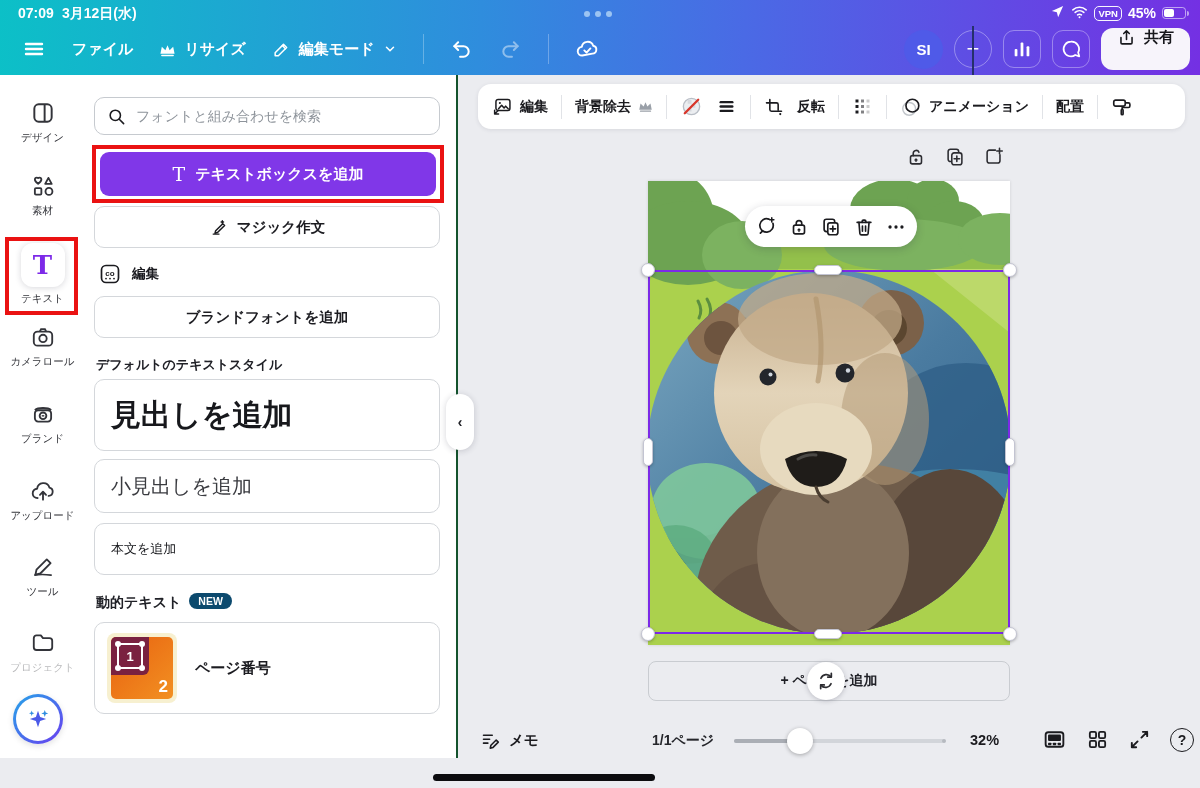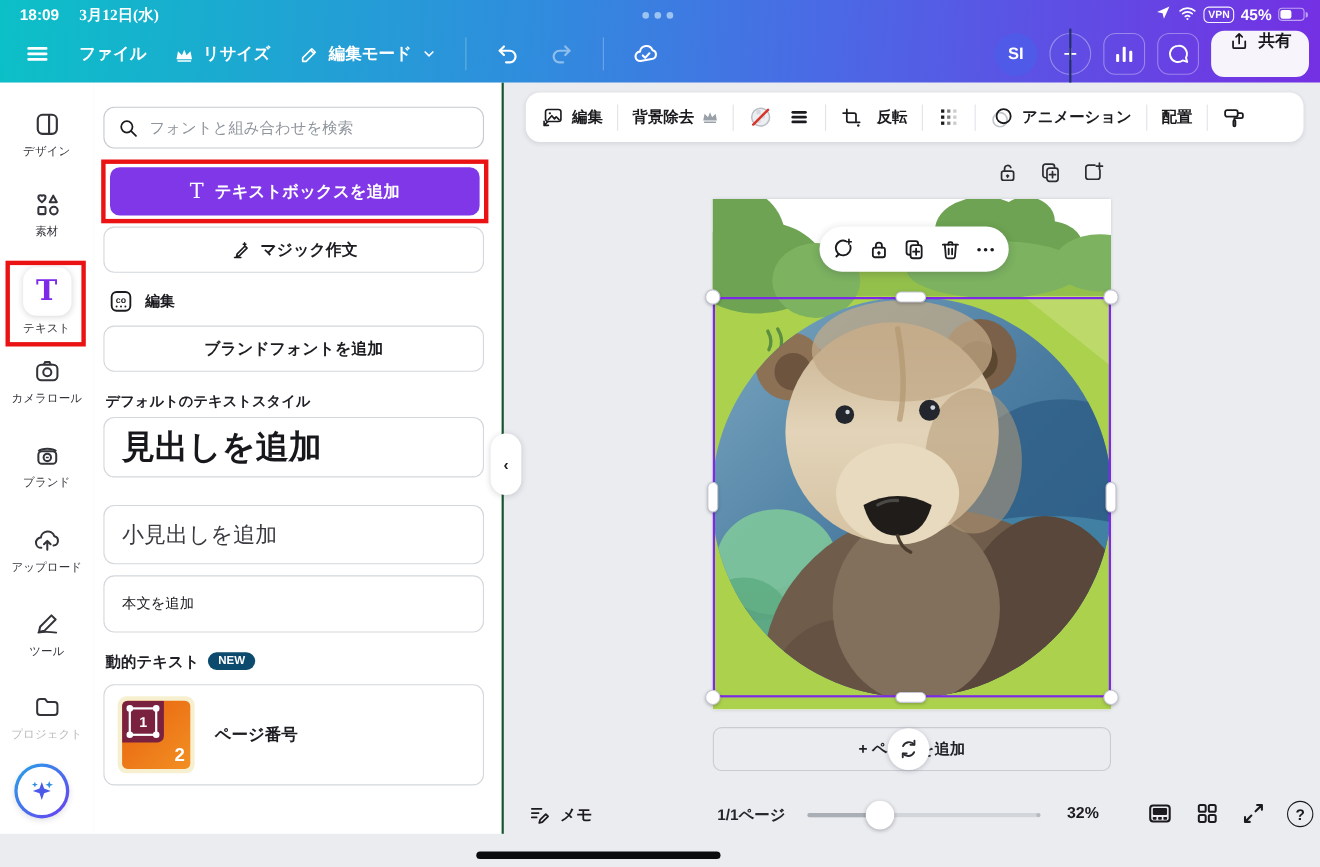--- a/index.html
+++ b/index.html
@@ -5,21 +5,21 @@
   * { margin:0; padding:0; box-sizing:border-box; }
   html,body { width:1200px; height:788px; overflow:hidden; }
   body { font-family:"Liberation Sans","DejaVu Sans",sans-serif; background:#ebecf0; }
   .app { position:relative; width:1200px; height:788px; background:#ebecf0; overflow:hidden; }
 
   
   .topbar { position:absolute; left:0; top:0; width:1200px; height:75px;
     background:linear-gradient(93deg,#0cc0c7 0%,#2f8ddd 40%,#4a6ae5 62%,#7430e3 100%); color:#fff; z-index:20; }
   .status-row { position:absolute; left:0; top:3px; width:100%; height:22px; font-size:14px; font-weight:700; }
   .status-time { position:absolute; left:18px; top:2px; }
-  .status-date { position:absolute; left:72px; top:2px;font-family:Liberation Serif, serif; }
+  .status-date { position:absolute; left:62px; top:2px; }
   .mt-dots { position:absolute; left:584px; top:8px; display:flex; gap:5px; }
   .mt-dots i { width:6px; height:6px; border-radius:50%; background:#9cc4f2; }
   .status-right { position:absolute; right:14px; top:1px; display:flex; align-items:center; gap:6px; }
   .vpn-badge { border:1.5px solid rgba(255,255,255,.95); border-radius:5px; font-size:9.5px; font-weight:700; padding:0 3px; line-height:13px; }
   .battery { position:relative; width:24px; height:12px; border:1.5px solid rgba(255,255,255,.55); border-radius:3.5px; }
   .battery i { position:absolute; left:1px; top:1px; bottom:1px; width:45%; background:#fff; border-radius:2px; }
   .battery u { position:absolute; right:-4px; top:3px; width:2.5px; height:5px; background:rgba(255,255,255,.55); border-radius:0 2px 2px 0; }
 
   .tb-left { position:absolute; left:22px; top:25px; height:48px; display:flex; align-items:center; gap:26px; }
   .tb-item { display:flex; align-items:center; gap:8px; font-size:15px; font-weight:700; color:#fff; cursor:pointer; }
@@ -128,21 +128,21 @@
   
   .annot { position:absolute; border:4px solid #ea1212; z-index:40; pointer-events:none; }
 </style>
 </head>
 <body>
 
 <div class="app">
 
   <div class="topbar">
     <div class="status-row">
-      <span class="status-time">18:09</span>
+      <span class="status-time">07:09</span>
       <span class="status-date">3月12日(水)</span>
       <span class="mt-dots">
           <i></i>
           <i></i>
           <i></i>
         </span>
       <span class="status-right">
         <span>
           <svg width="15" height="15" viewBox="0 0 24 24">
               <path d="M3 11 21 3l-8 18-2-8z" fill="#fff"></path>
@@ -339,21 +339,21 @@
         </svg>
       <span class="link">編集</span>
     </div>
 
     <div class="btn-outline" style="top:221px; height:42px; font-weight:700;">
       <span>ブランドフォントを追加</span>
     </div>
 
     <div class="sec-label" style="top:281px;">デフォルトのテキストスタイル</div>
 
-    <div class="style-box" style="top:304px; height:55px; font-size:30px; font-weight:700;">
+    <div class="style-box" style="top:304px; height:72px; font-size:30px; font-weight:700;">
       <span>見出しを追加</span>
     </div>
     <div class="style-box" style="top:384px; height:54px; font-size:20px; font-family:'DejaVu Serif','Liberation Serif',serif; color:#3a3b40;">
       <span>小見出しを追加</span>
     </div>
     <div class="style-box" style="top:448px; height:52px; font-size:13px;">
       <span>本文を追加</span>
     </div>
 
     <div class="sec-label" style="top:518px;">

